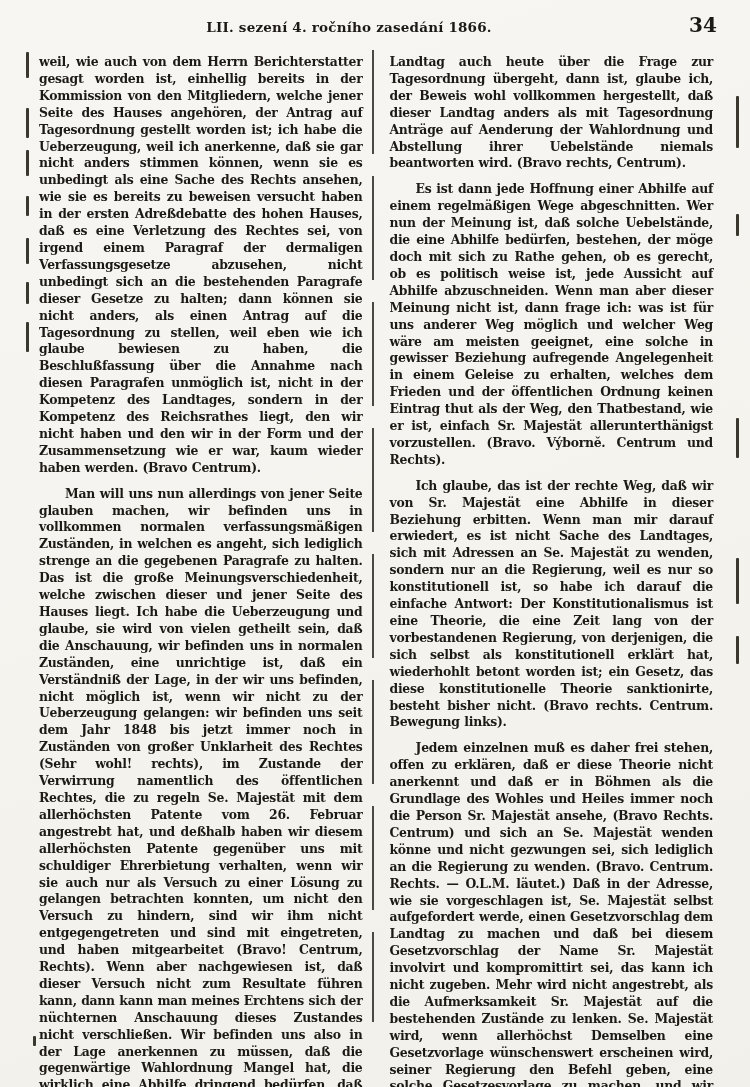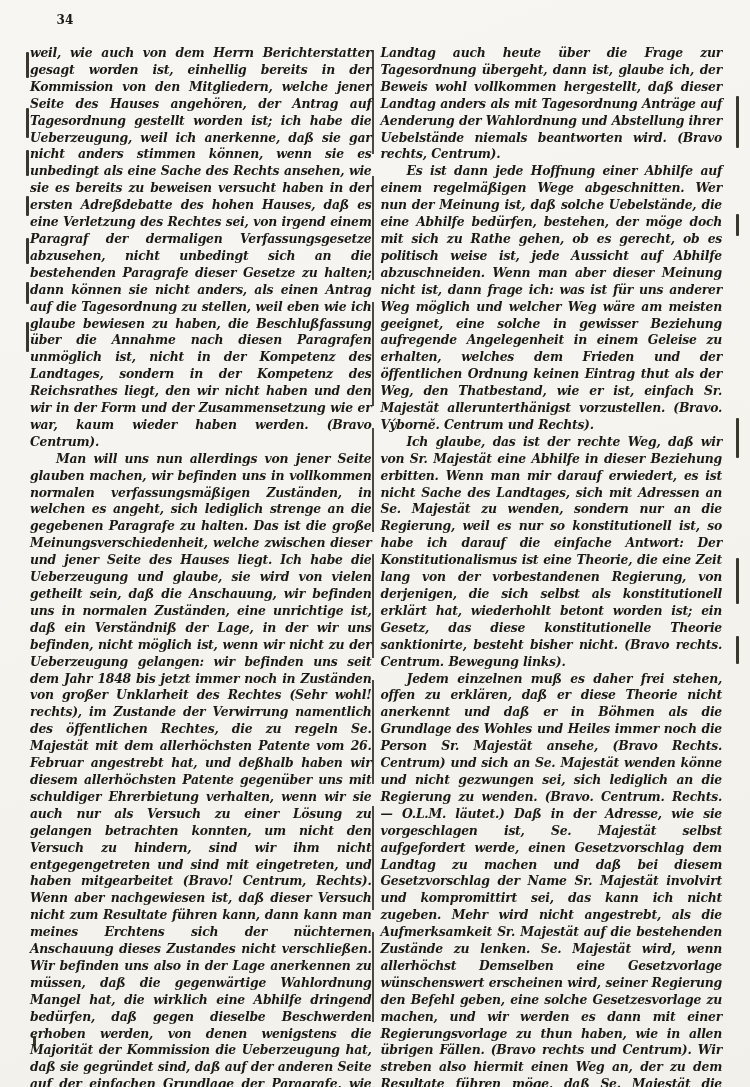--- a/index.html
+++ b/index.html
@@ -20,21 +20,21 @@
     align-items: baseline;
     font-weight: bold;
     font-size: 13.5px;
     letter-spacing: 0.2px;
     white-space: nowrap;
   }
   .header .side { flex: 1; text-align: center; }
   .header .pagenum {
     width: 54px;
     text-align: center;
-    font-size: 12px;
+    font-size: 20px;
     position: relative;
     left: 8px;
   }
   .cols {
     position: absolute;
     top: 45px;
     left: 30px;
     width: 692px;
     display: flex;
     gap: 9px;
@@ -42,21 +42,21 @@
   .col {
     width: 341.5px;
     text-align: justify;
     font-size: 12.4px;
     line-height: 16.9px;
     font-weight: bold;
     letter-spacing: -0.25px;
     word-spacing: 0.4px;
     hyphens: auto;
   }
-  .col p { margin: 0; text-indent: 2.1em; font-style: italic; }
+  .col p { margin: 9px; text-indent: 2.1em; }
   .col p.cont { text-indent: 0; }
   .divider {
     position: absolute;
     left: 372px;
     top: 50px;
     width: 2px;
     height: 972px;
     background: repeating-linear-gradient(
       to bottom,
       #2e2a24 0px, #2e2a24 104px,
@@ -71,20 +71,21 @@
     border-radius: 1px;
     opacity: 0.9;
   }
 </style>
 </head>
 <body>
 
 <div class="page">
 
   <div class="header">
+    <span class="side">LII. sezení 4. ročního zasedání 1866.</span>
     <span class="pagenum">34</span>
   </div>
 
   <div class="divider"></div>
 
   <div class="cols">
     <div class="col">
       <p class="cont">weil, wie auch von dem Herrn Berichterstatter gesagt worden ist, einhellig bereits in der Kommission von den Mitgliedern, welche jener Seite des Hauses angehören, der Antrag auf Tagesordnung gestellt worden ist; ich habe die Ueberzeugung, weil ich anerkenne, daß sie gar nicht anders stimmen können, wenn sie es unbedingt als eine Sache des Rechts ansehen, wie sie es bereits zu beweisen versucht haben in der ersten Adreßdebatte des hohen Hauses, daß es eine Verletzung des Rechtes sei, von irgend einem Paragraf der dermaligen Verfassungsgesetze abzusehen, nicht unbedingt sich an die bestehenden Paragrafe dieser Gesetze zu halten; dann können sie nicht anders, als einen Antrag auf die Tagesordnung zu stellen, weil eben wie ich glaube bewiesen zu haben, die Beschlußfassung über die Annahme nach diesen Paragrafen unmöglich ist, nicht in der Kompetenz des Landtages, sondern in der Kompetenz des Reichsrathes liegt, den wir nicht haben und den wir in der Form und der Zusammensetzung wie er war, kaum wieder haben werden. (Bravo Centrum).</p>
       <p>Man will uns nun allerdings von jener Seite glauben machen, wir befinden uns in vollkommen normalen verfassungsmäßigen Zuständen, in welchen es angeht, sich lediglich strenge an die gegebenen Paragrafe zu halten. Das ist die große Meinungsverschiedenheit, welche zwischen dieser und jener Seite des Hauses liegt. Ich habe die Ueberzeugung und glaube, sie wird von vielen getheilt sein, daß die Anschauung, wir befinden uns in normalen Zuständen, eine unrichtige ist, daß ein Verständniß der Lage, in der wir uns befinden, nicht möglich ist, wenn wir nicht zu der Ueberzeugung gelangen: wir befinden uns seit dem Jahr 1848 bis jetzt immer noch in Zuständen von großer Unklarheit des Rechtes (Sehr wohl! rechts), im Zustande der Verwirrung namentlich des öffentlichen Rechtes, die zu regeln Se. Majestät mit dem allerhöchsten Patente vom 26. Februar angestrebt hat, und deßhalb haben wir diesem allerhöchsten Patente gegenüber uns mit schuldiger Ehrerbietung verhalten, wenn wir sie auch nur als Versuch zu einer Lösung zu gelangen betrachten konnten, um nicht den Versuch zu hindern, sind wir ihm nicht entgegengetreten und sind mit eingetreten, und haben mitgearbeitet (Bravo! Centrum, Rechts). Wenn aber nachgewiesen ist, daß dieser Versuch nicht zum Resultate führen kann, dann kann man meines Erchtens sich der nüchternen Anschauung dieses Zustandes nicht verschließen. Wir befinden uns also in der Lage anerkennen zu müssen, daß die gegenwärtige Wahlordnung Mangel hat, die wirklich eine Abhilfe dringend bedürfen, daß gegen dieselbe Beschwerden erhoben werden, von denen wenigstens die Majorität der Kommission die Ueberzeugung hat, daß sie gegründet sind, daß auf der anderen Seite auf der einfachen Grundlage der Paragrafe, wie sie uns vorliegen, eine Abhilfe nicht geschaffen werden kann. Es frägt sich, was ist unter solchen Umständen zu machen. Wenn unter solchen Umständen der hohe</p>
     </div>

